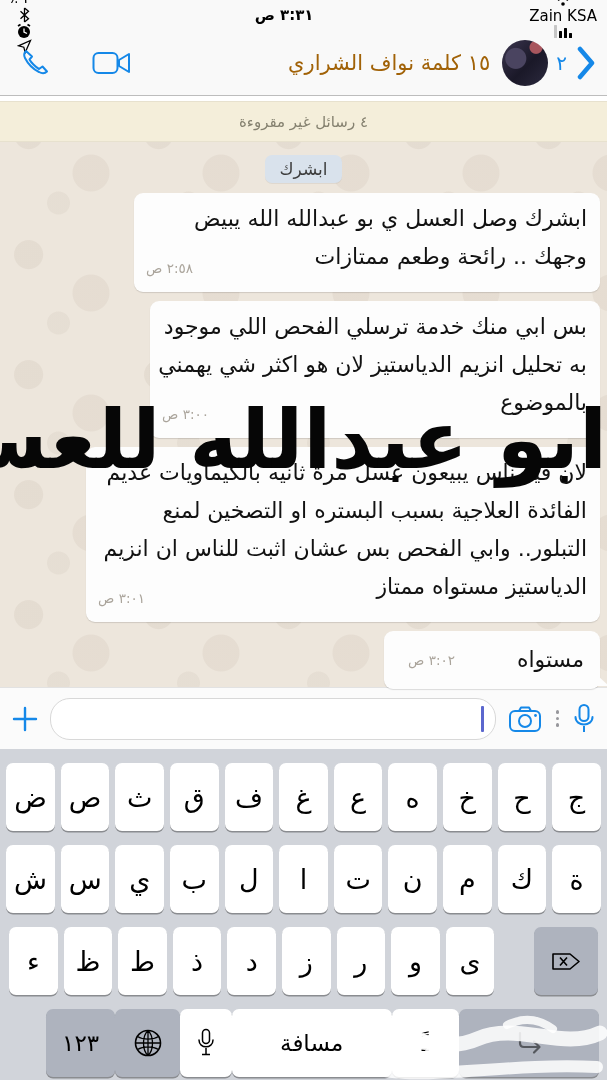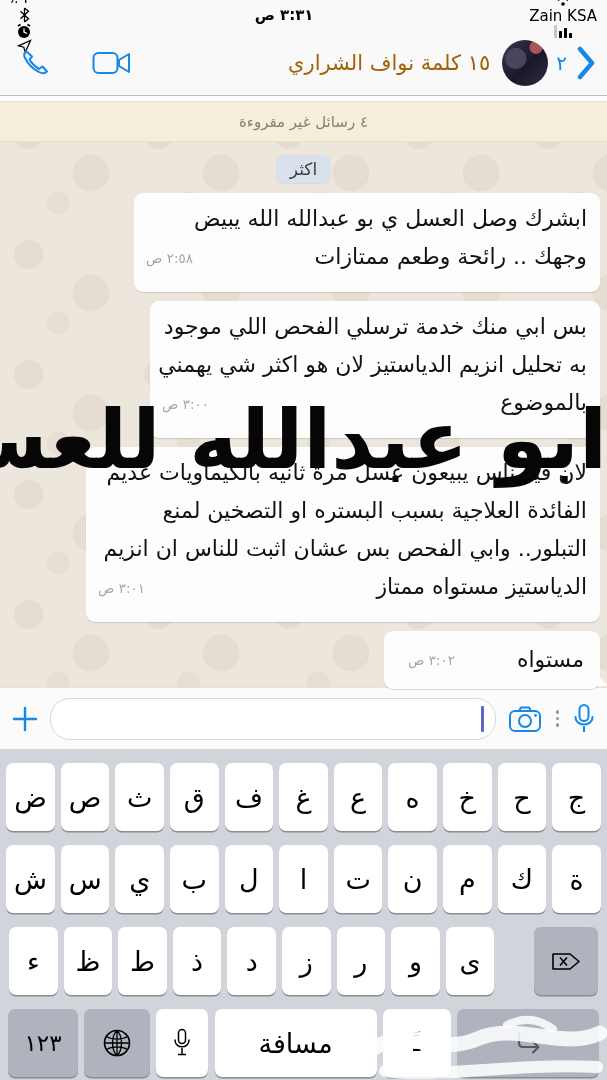--- a/index.html
+++ b/index.html
@@ -35,21 +35,21 @@
       radial-gradient(circle at 70% 60%, rgba(150,130,110,.09) 0 18px, rgba(0,0,0,0) 19px),
       radial-gradient(circle at 45% 85%, rgba(150,130,110,.08) 0 11px, rgba(0,0,0,0) 12px);
     background-size:130px 120px;}
   .unread-banner{margin-top:5px;height:39px;background:#F4EEDA;border-top:1px solid rgba(0,0,0,.05);border-bottom:1px solid rgba(0,0,0,.05);
     display:flex;align-items:center;justify-content:center;direction:rtl;font-size:15px;color:#84806F;}
   .date-pill{width:max-content;margin:13px auto 10px;background:#D9E2EC;border-radius:7px;padding:4px 14px;
     direction:rtl;font-size:17px;color:#3d3d3d;box-shadow:0 1px 0 rgba(0,0,0,.06);}
   .msgs{display:flex;flex-direction:column;align-items:flex-end;gap:9px;padding:0 7px;}
   .msg{position:relative;background:#FDFDFD;border-radius:9px;padding:7px 13px 16px 1px;box-sizing:border-box;
     box-shadow:0 1px 1px rgba(0,0,0,.13);direction:rtl;text-align:right;font-size:22px;line-height:38px;color:#121212;}
-  .msg .time{position:absolute;left:12px;bottom:15px;font-size:13.5px;color:#AAA49B;direction:rtl;}
+  .msg .time{position:absolute;left:12px;bottom:5px;font-size:13.5px;color:#AAA49B;direction:rtl;}
   .w1{width:466px;}
   .w2{width:450px;}
   .w3{width:514px;}
   .w4{width:216px;padding:10px 16px 10px 80px;}
   .w4 .time{bottom:auto;top:50%;transform:translateY(-50%);left:24px;}
   .msg.tail::after{content:'';position:absolute;right:-9px;bottom:3px;width:0;height:0;
     border-top:11px solid rgba(0,0,0,0);border-left:12px solid #FDFDFD;}
 
   
   .wm-layer{position:absolute;inset:0;z-index:50;pointer-events:none;}
@@ -70,24 +70,24 @@
   .keyboard{height:336px;background:#D1D4DA;box-sizing:border-box;padding:14px 4px 0;}
   .krow{display:flex;justify-content:center;gap:6px;margin-bottom:14px;}
   .key{height:68px;background:#FFFFFF;border-radius:7px;box-shadow:0 1.5px 0 #8A8C90;
     display:flex;align-items:center;justify-content:center;font-size:27px;color:#000;box-sizing:border-box;}
   .key.letter{width:48.6px;flex:none;}
   .krow.r3{justify-content:flex-start;padding:0 5px;gap:6px;}
   .krow.r3 .spacer{flex:1;}
   .key.special{background:#AEB3BE;}
   .key.backspace{width:64px;}
   .krow.bottom{justify-content:space-between;padding:0 4px;gap:0;}
-  .key.k123{width:70px;font-size:23px;direction:rtl;}
+  .key.k123{width:70px;font-size:23px;direction:rtl;margin-left:38px;}
   .key.kglobe{width:66px;}
   .key.kmic{width:52px;}
-  .key.kspace{width:162px;font-size:27px;direction:rtl;}
+  .key.kspace{width:162px;font-size:23px;direction:rtl;}
   .key.kdiac{width:68px;font-size:24px;}
   .key.kreturn{width:142px;}
 </style>
 </head>
 <body>
 
 <div class="screen">
 
   <div class="statusbar">
     <div class="sb-left">
@@ -137,21 +137,21 @@
     <div class="nav-title">١٥ كلمة نواف الشراري</div>
     <div class="avatar"></div>
     <div class="back-count">٢</div>
     <svg class="chev" width="18" height="34" viewBox="0 0 18 34">
         <polyline points="3,3 15,17 3,31" fill="none" stroke="#1588E8" stroke-width="4.5" stroke-linecap="round" stroke-linejoin="round"></polyline>
       </svg>
   </div>
 
   <div class="chat">
     <div class="unread-banner">٤ رسائل غير مقروءة</div>
-    <div class="date-pill">اكثر</div>
+    <div class="date-pill">ابشرك</div>
     <div class="msgs">
       <div class="msg w1">
         <span>ابشرك وصل العسل ي بو عبدالله الله يبيض وجهك .. رائحة وطعم ممتازات</span>
         <span class="time">٢:٥٨ ص</span>
       </div>
       <div class="msg w2">
         <span>بس ابي منك خدمة ترسلي الفحص اللي موجود به تحليل انزيم الدياستيز لان هو اكثر شي يهمني بالموضوع</span>
         <span class="time">٣:٠٠ ص</span>
       </div>
       <div class="msg w3">

